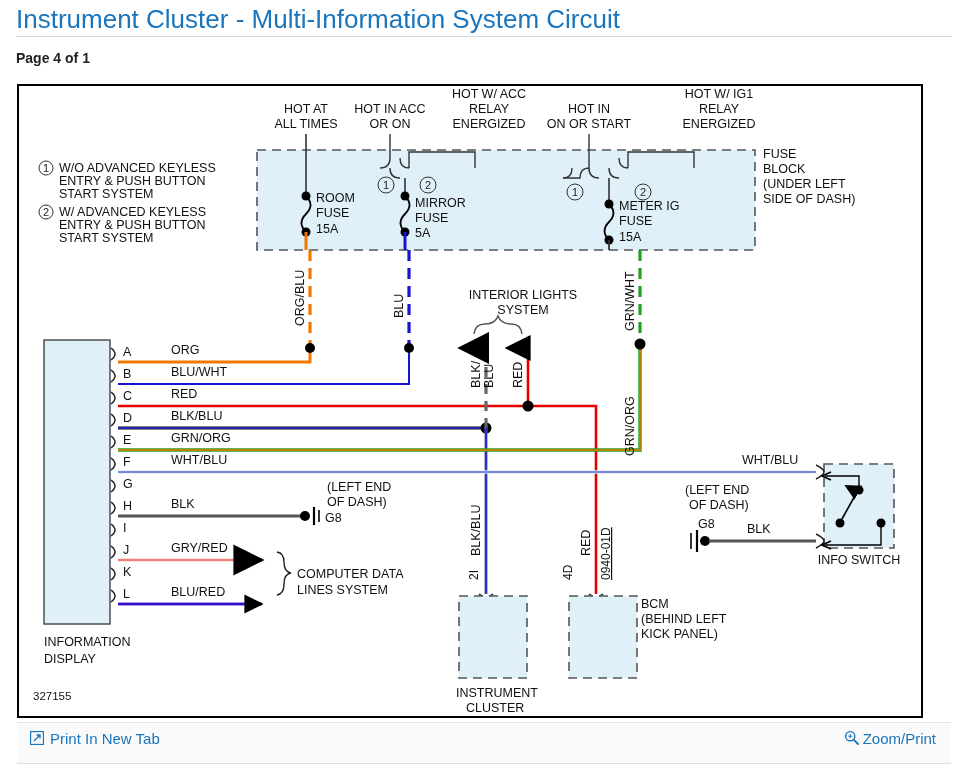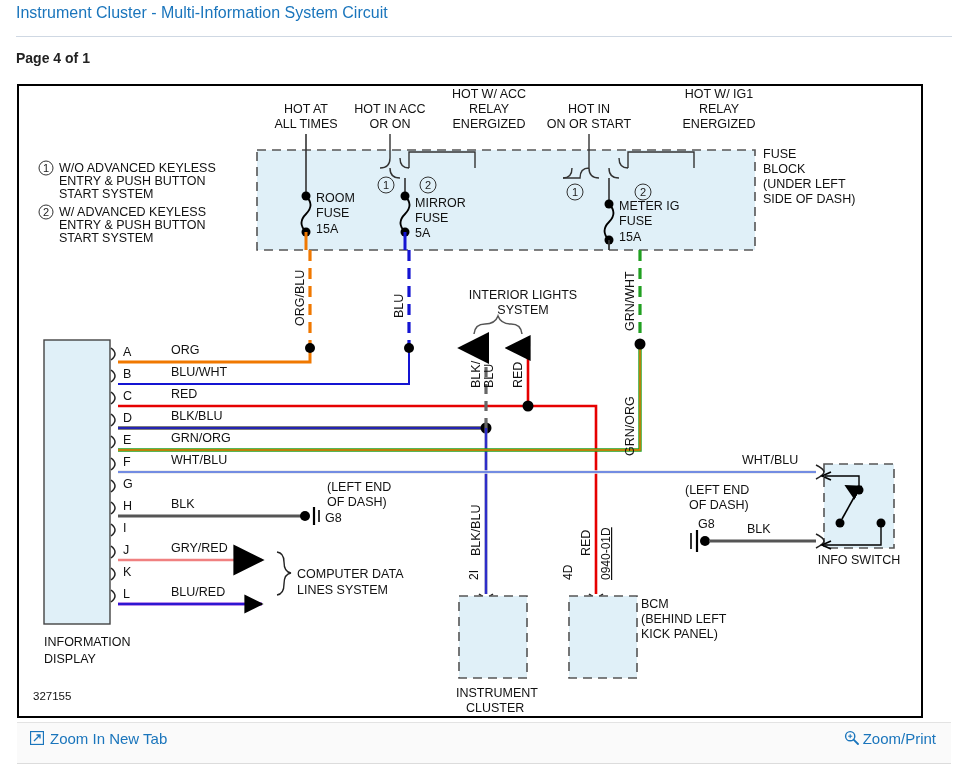--- a/index.html
+++ b/index.html
@@ -6,21 +6,21 @@
   html,body{margin:0;padding:0;}
   body{
     width:968px;height:777px;
     background:#ffffff;
     font-family:"Liberation Sans", sans-serif;
     overflow:hidden;
     position:relative;
   }
   .page-title{
     position:absolute;left:16px;top:4px;
-    font-size:16px;color:#1a75bc;font-weight:normal;
+    font-size:26px;color:#1a75bc;font-weight:normal;
     letter-spacing:0px;
   }
   .title-rule{
     position:absolute;left:16px;top:36px;width:936px;height:1px;
     background:#cfd8e3;
   }
   .page-count{
     position:absolute;left:16px;top:50px;
     font-size:14px;font-weight:bold;color:#222;
   }
@@ -343,21 +343,21 @@
 
 <div class="footer-bar"></div>
 
 <div class="footer-left">
   <span class="ficon">
     <svg width="14" height="14" viewBox="0 0 14 14">
       <rect x="0.5" y="0.5" width="13" height="13" fill="none" stroke="#1a75bc" stroke-width="1.3"></rect>
       <path d="M4,10 L10,4 M6.5,4 L10,4 L10,7.5" fill="none" stroke="#1a75bc" stroke-width="1.3"></path>
     </svg>
   </span>
-  <span>Zoom In New Tab</span>
+  <span>Print In New Tab</span>
 </div>
 
 <div class="footer-right">
   <span class="ficon">
     <svg width="15" height="15" viewBox="0 0 15 15">
       <circle cx="6.2" cy="6.2" r="4.6" fill="none" stroke="#1a75bc" stroke-width="1.4"></circle>
       <path d="M9.6,9.6 L14,14" stroke="#1a75bc" stroke-width="1.8" stroke-linecap="round"></path>
       <path d="M6.2,4.2 L6.2,8.2 M4.2,6.2 L8.2,6.2" stroke="#1a75bc" stroke-width="1"></path>
     </svg>
   </span>

